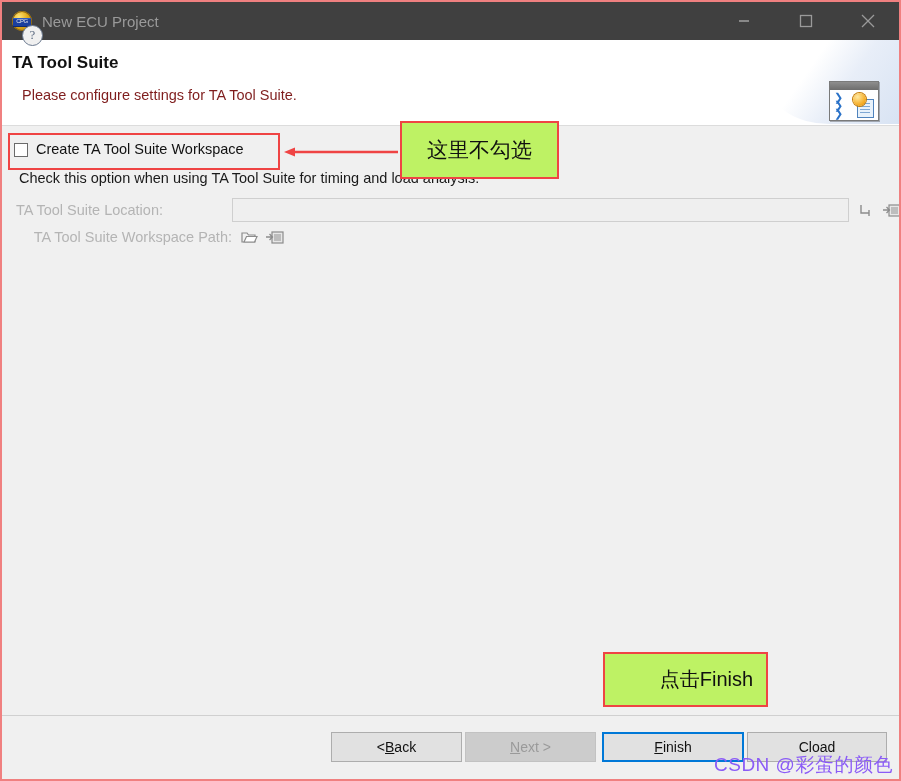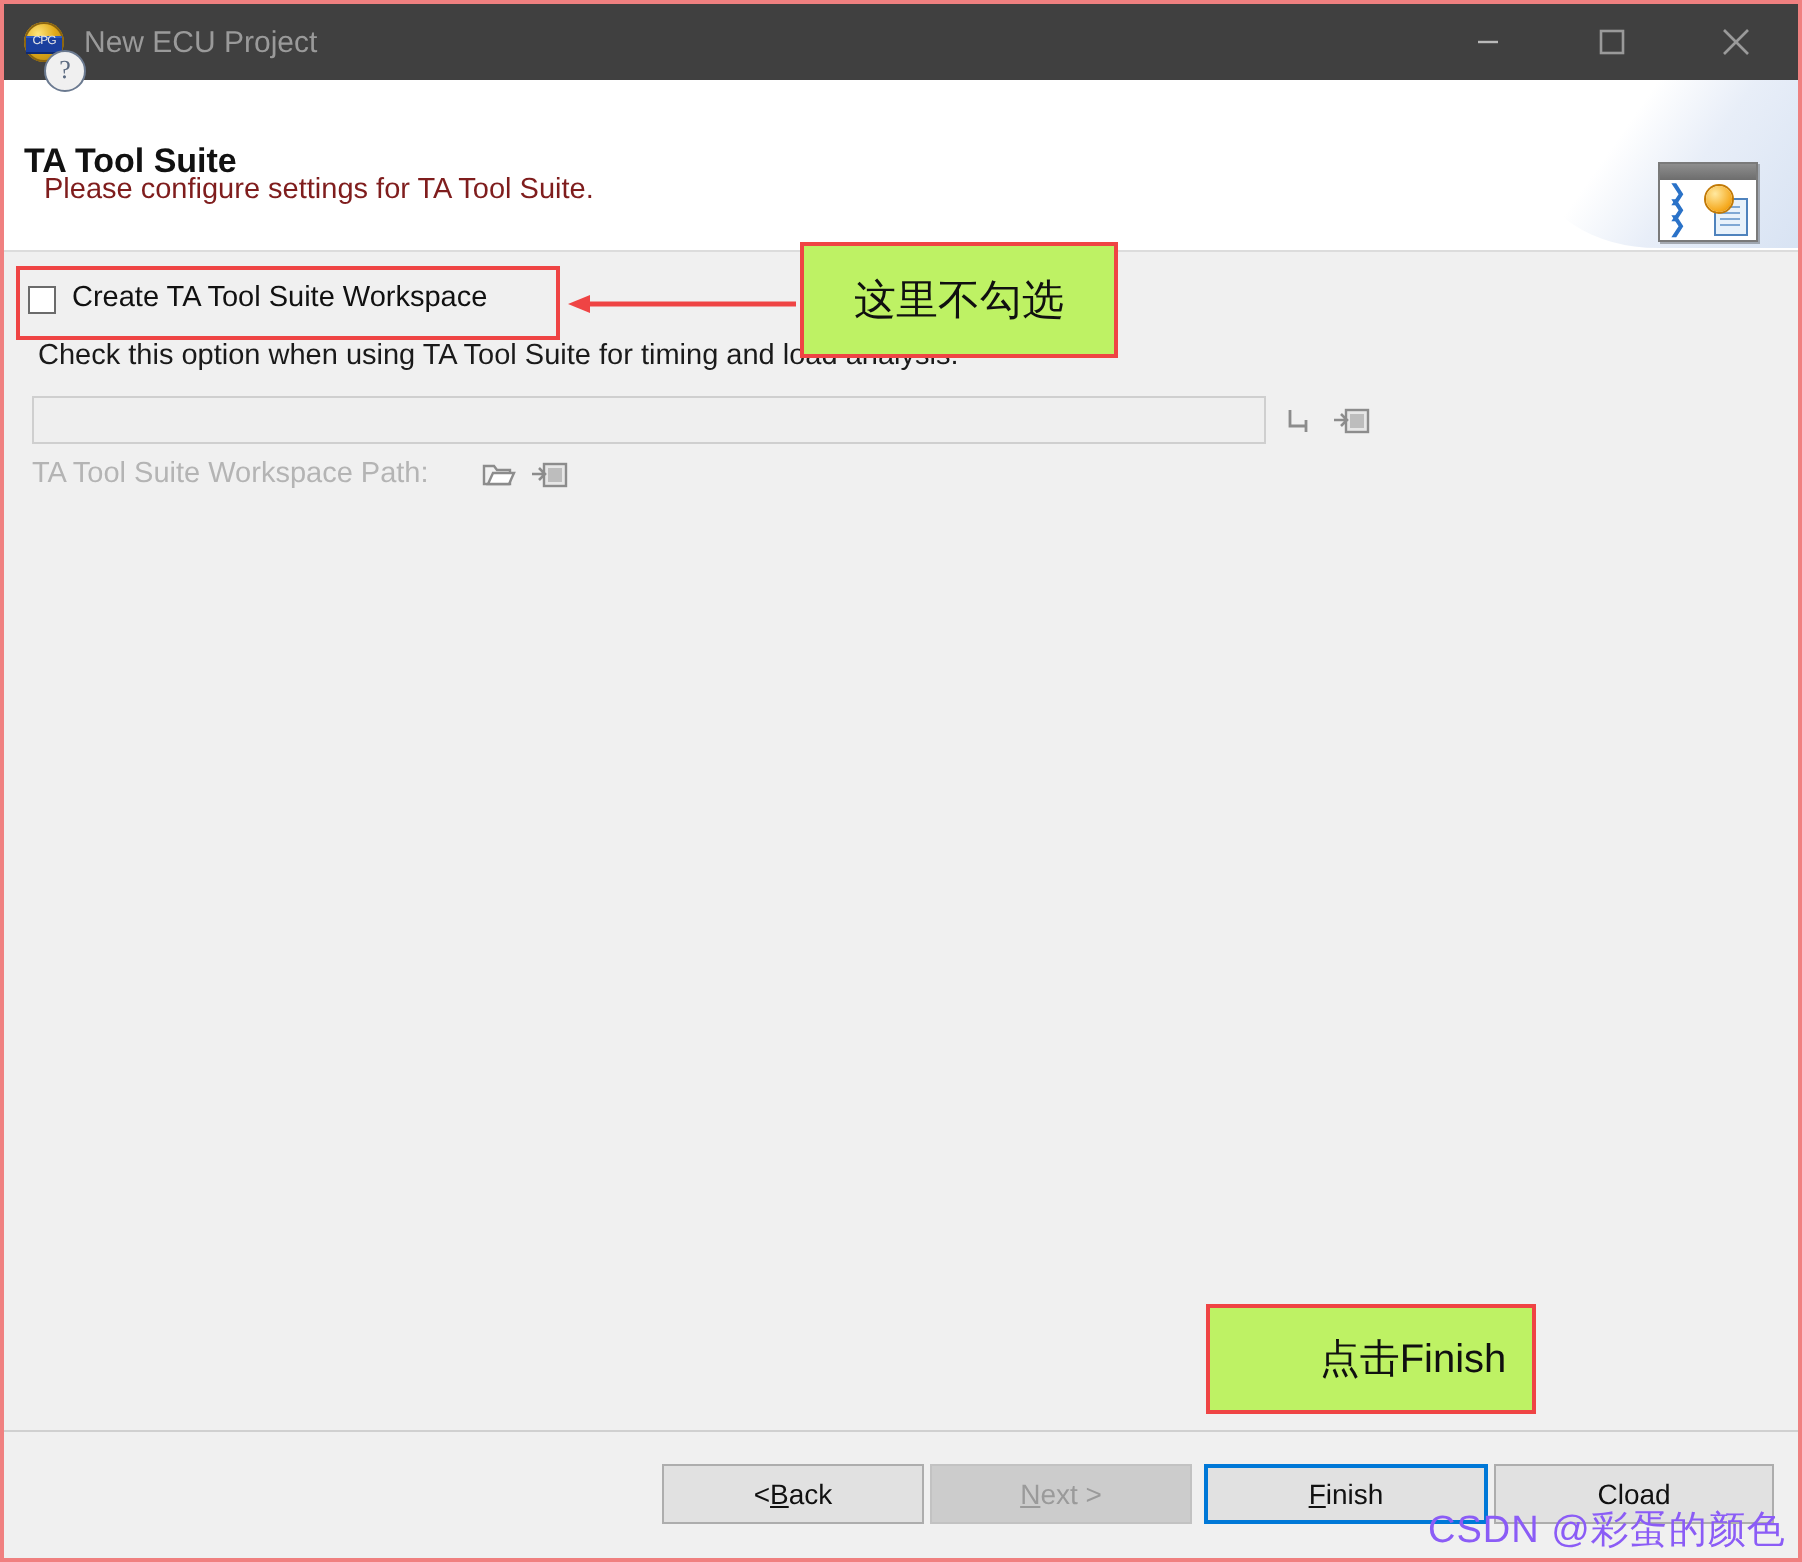--- a/index.html
+++ b/index.html
@@ -152,21 +152,20 @@
     background: radial-gradient(circle at 35% 30%, #ffe9a0, #f5a81c 70%, #d98408);
     box-shadow: 0 0 0 1px #c27a06;
   }
 
   .page-title {
     position: absolute;
     left: 10px; top: 13px;
     font-size: 17px;
     font-weight: bold;
     color: #111111;
-    margin-top: 18px;
   }
   .page-subtitle {
     position: absolute;
     left: 20px; top: 47px;
     font-size: 14.5px;
     color: #7f1d1d;
   }
 
   
   .content {
@@ -205,21 +204,21 @@
   }
 
   .field-row {
     position: absolute;
     left: 14px;
     display: flex;
     align-items: center;
     width: 870px;
   }
   .field-row.r1 { top: 72px; }
-  .field-row.r2 { top: 103px; }
+  .field-row.r2 { top: 103px; text-align: right; }
   .field-label {
     width: 216px;
     font-size: 14.5px;
     color: #b4b4b4;
     flex: none;
   }
   .field-input {
     height: 24px;
     background: #efefef;
     border: 1px solid #cfcfcf;
@@ -376,20 +375,21 @@
   <div class="content">
 
     <div class="cb-row">
       <div class="cb-box"></div>
       <div class="cb-label">Create TA Tool Suite Workspace</div>
     </div>
 
     <div class="cb-desc">Check this option when using TA Tool Suite for timing and load analysis.</div>
 
     <div class="field-row r1">
+      <div class="field-label">TA Tool Suite Location:</div>
       <div class="field-input"></div>
       <div class="field-btns">
         <div class="ficon">
           <svg width="17" height="15" viewBox="0 0 17 15">
             <path d="M4 2 L4 10 L12 10" fill="none" stroke="#8c8c8c" stroke-width="1.4"></path>
             <path d="M12 7 L12 13" fill="none" stroke="#8c8c8c" stroke-width="1.4"></path>
           </svg>
         </div>
         <div class="ficon">
           <svg width="18" height="15" viewBox="0 0 18 15">

